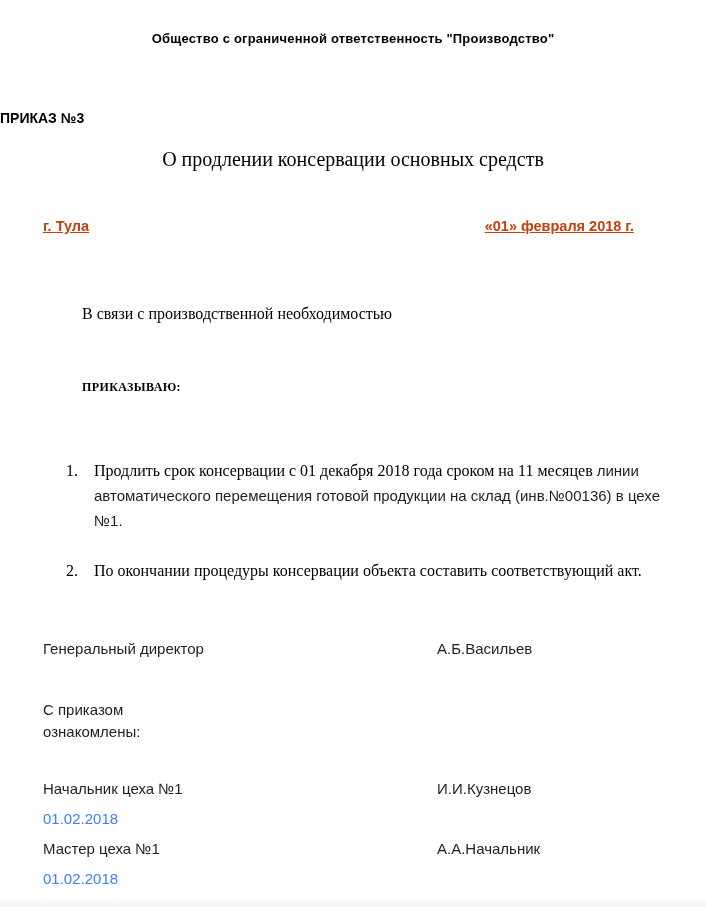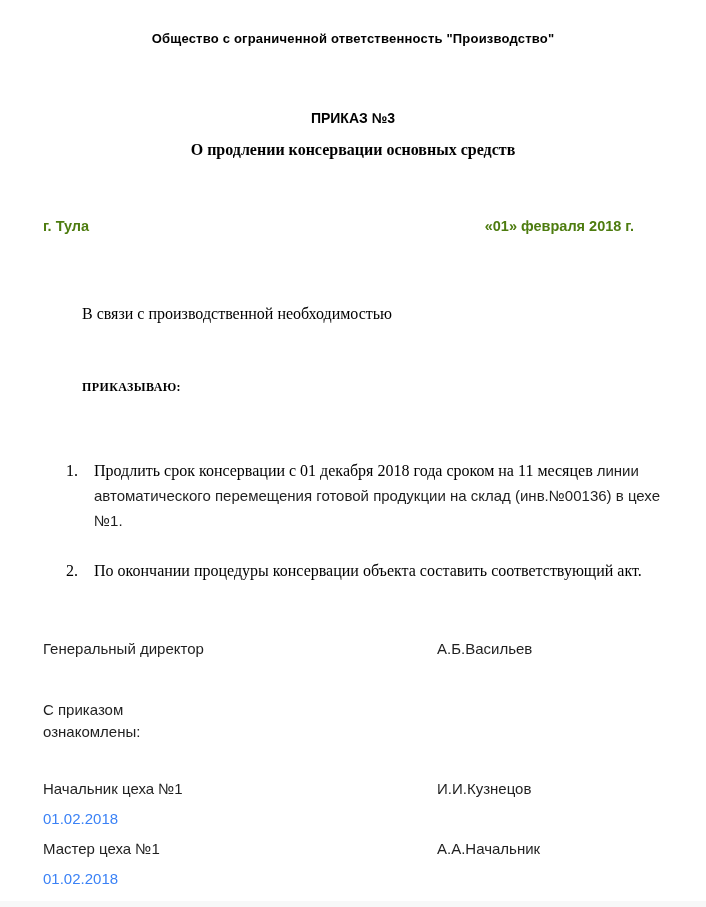--- a/index.html
+++ b/index.html
@@ -15,35 +15,34 @@
   }
   .company-name {
     position: absolute; top: 31px; left: 0; width: 100%;
     text-align: center;
     font-family: "Liberation Sans", sans-serif;
     font-weight: bold; font-size: 13px; color: #000;
     letter-spacing: 0.2px;
   }
   .order-title {
     position: absolute; top: 110px; left: 0; width: 100%;
-    text-align: center;
     font-family: "Liberation Sans", sans-serif;
     font-weight: bold; font-size: 14px; color: #000;
   }
   .order-subject {
-    position: absolute; top: 141px; left: 0; width: 100%;
+    position: absolute; top: 148px; left: 0; width: 100%;
     text-align: center;
     font-family: "Liberation Serif", serif;
-    font-weight: bold; font-size: 16px; color: #000;
+    font-weight: normal; font-size: 20px; color: #000;
   }
   .place-date {
     position: absolute; top: 218px; left: 43px; right: 72px;
     display: flex; justify-content: space-between;
     font-family: "Liberation Sans", sans-serif;
-    font-weight: bold; font-size: 14.5px; color: #4d7c0f;
+    font-weight: bold; font-size: 14.5px; color: #c2410c; text-decoration: underline;
   }
   .preamble {
     position: absolute; top: 305px; left: 82px;
     font-family: "Liberation Serif", serif;
     font-size: 16px; color: #000;
   }
   .directive {
     position: absolute; top: 380px; left: 82px;
     font-family: "Liberation Serif", serif;
     font-weight: bold; font-size: 12px; color: #000;

